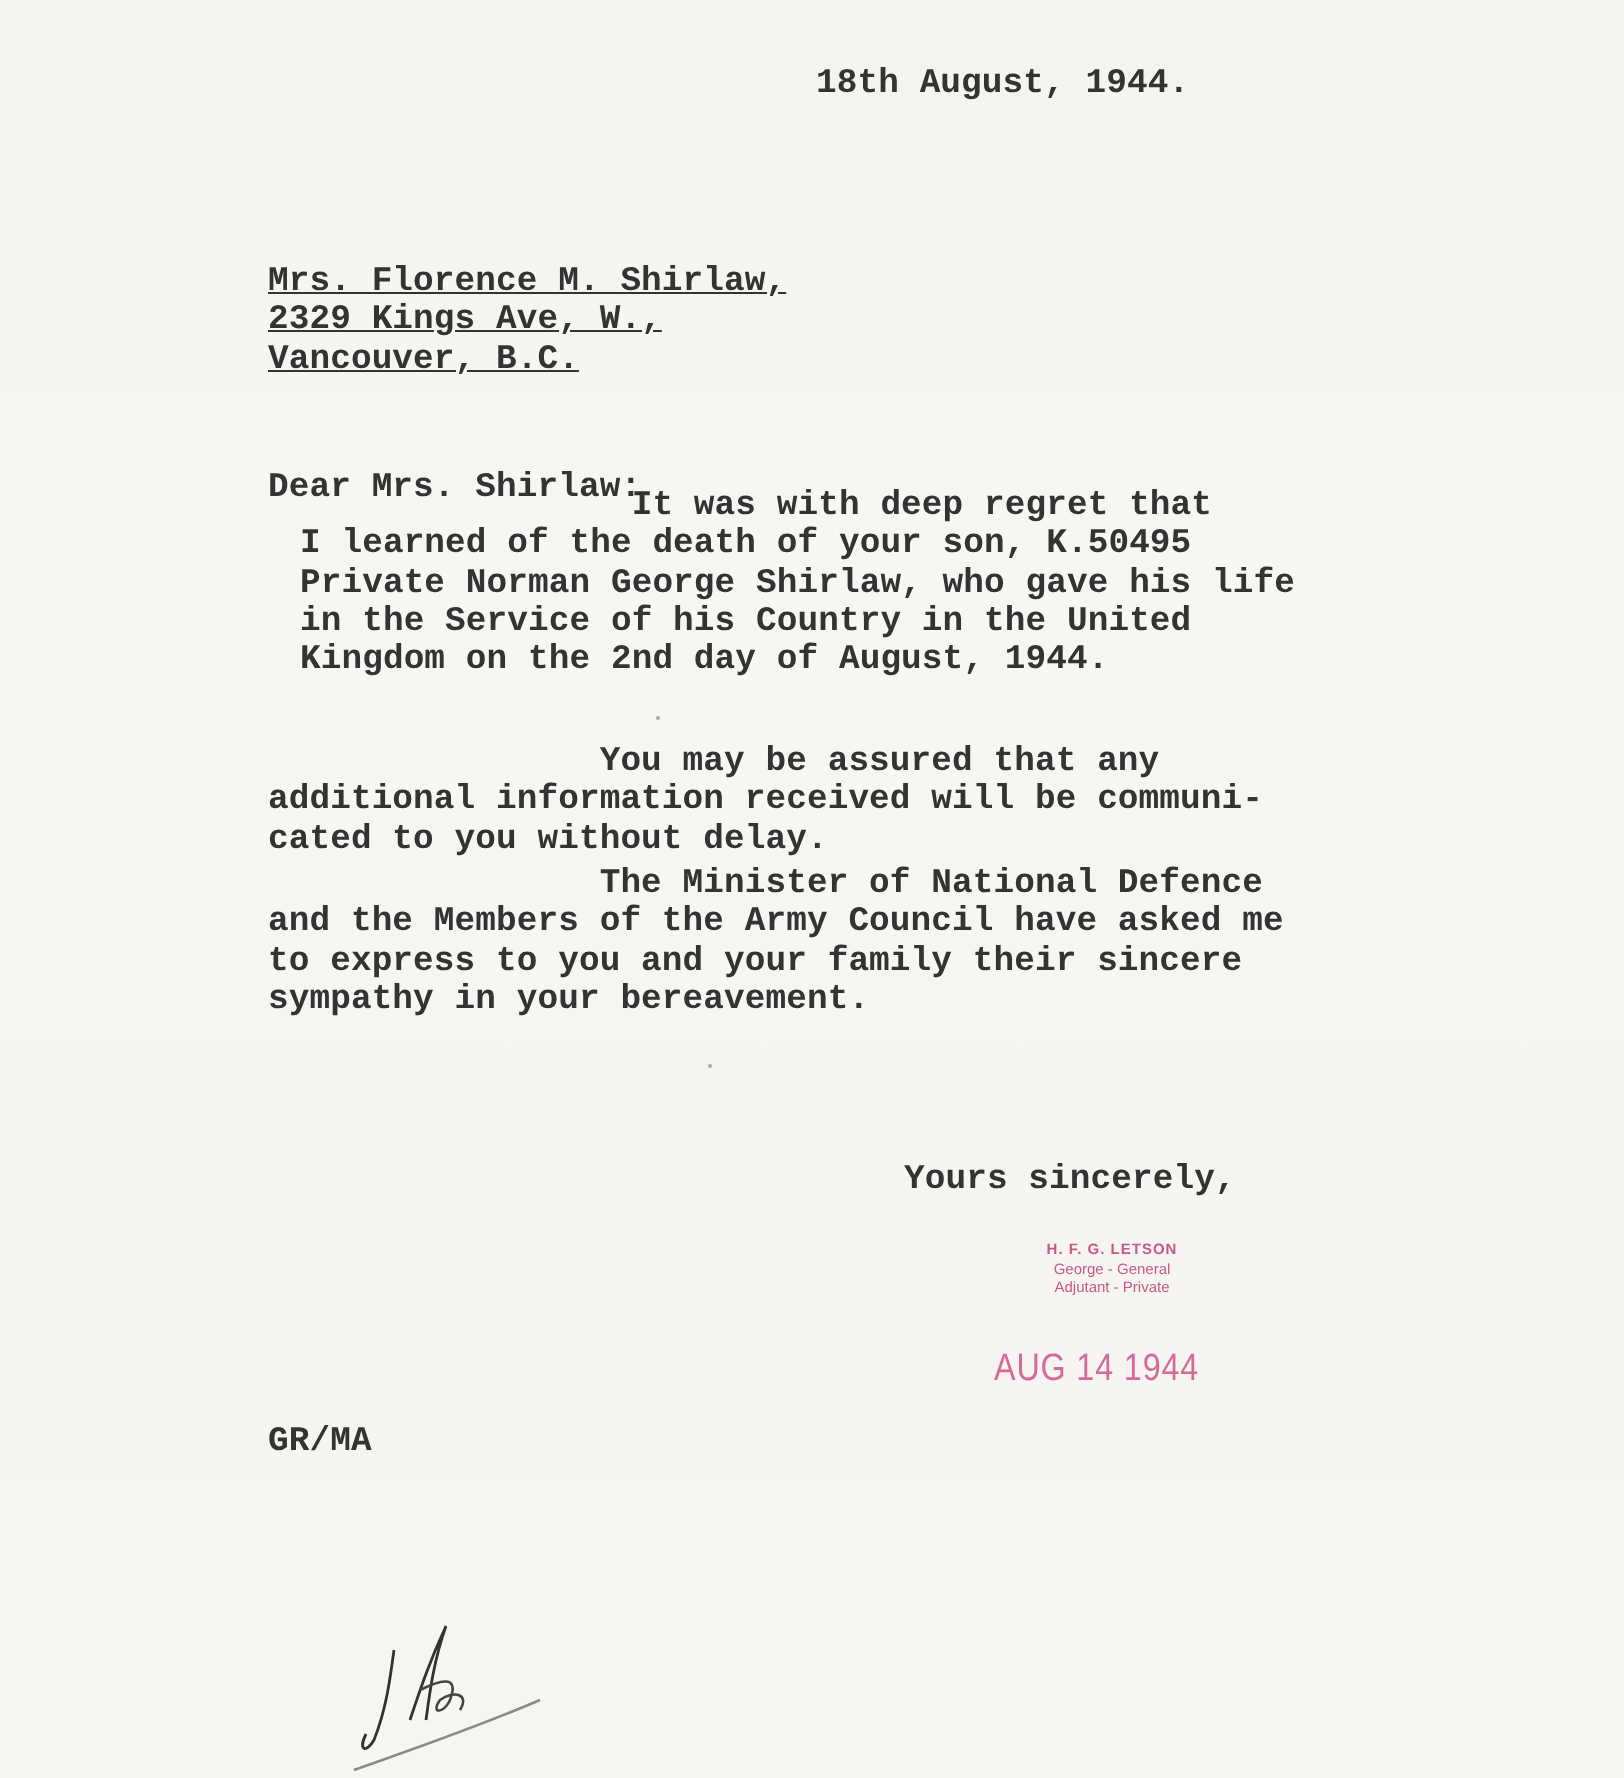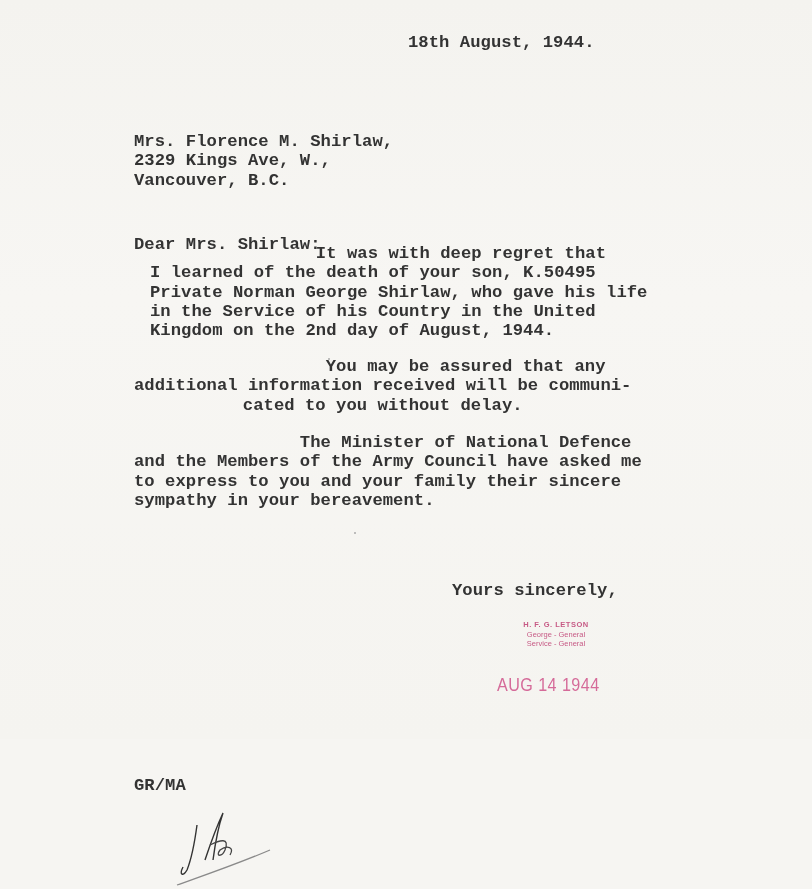--- a/index.html
+++ b/index.html
@@ -18,29 +18,29 @@
   .tt {
     position: absolute;
     font-size: 17.2px;
     line-height: 19.3px;
     font-weight: bold;
     white-space: pre;
     letter-spacing: 0.05px;
     color: #333;
   }
   .date { left: 408px; top: 33px; }
-  .addr { left: 134px; top: 132px; }
+  .addr { left: 134px; top: 132px; text-decoration: underline; }
   .salut { left: 134px; top: 205px; margin-top: 30px; }
   .para { left: 134px; }
   .p1 { top: 244px; margin-left: 16px; }
-  .p2 { top: 357px; text-align: center; }
+  .p2 { top: 372px; }
   .p3 { top: 433px; }
   .closing { left: 452px; top: 581px; }
   .sig { left: 452px; top: 716px; text-align: right; }
-  .ref { left: 134px; top: 776px; }
+  .ref { left: 134px; top: 712px; }
   .stamp {
     position: absolute; left: 506px; top: 620px;
     font-family: Liberation Sans, sans-serif;
     color: #c24a7a; font-size: 7.5px; line-height: 9.5px;
     text-align: center; width: 100px; opacity: 0.9;
   }
   .stamp .l1 { font-weight: bold; letter-spacing: 0.5px; }
   .datestamp {
     position: absolute; left: 497px; top: 674px;
     font-family: "Liberation Sans", sans-serif;
@@ -76,21 +76,21 @@
   <div class="tt closing">Yours sincerely,</div>
 
   <div class="tt para p3">                The Minister of National Defence
 and the Members of the Army Council have asked me
 to express to you and your family their sincere
 sympathy in your bereavement.</div>
 
   <div class="stamp">
     <div class="l1">H. F. G. LETSON</div>
     <div>George - General</div>
-    <div>Service - General</div>
+    <div>Adjutant - Private</div>
   </div>
 
   <div class="datestamp">AUG 14 1944</div>
 
 
   <div class="tt ref">GR/MA</div>
 
   <svg class="initials" viewBox="0 0 110 85">
     <path d="M12 80 C 40 70, 70 60, 105 45" stroke="#8a8a8a" stroke-width="1.3" fill="none"></path>
     <path d="M32 20 C 30 35, 28 50, 22 65 C 18 72, 14 70, 18 62" stroke="#333" stroke-width="1.4" fill="none"></path>

